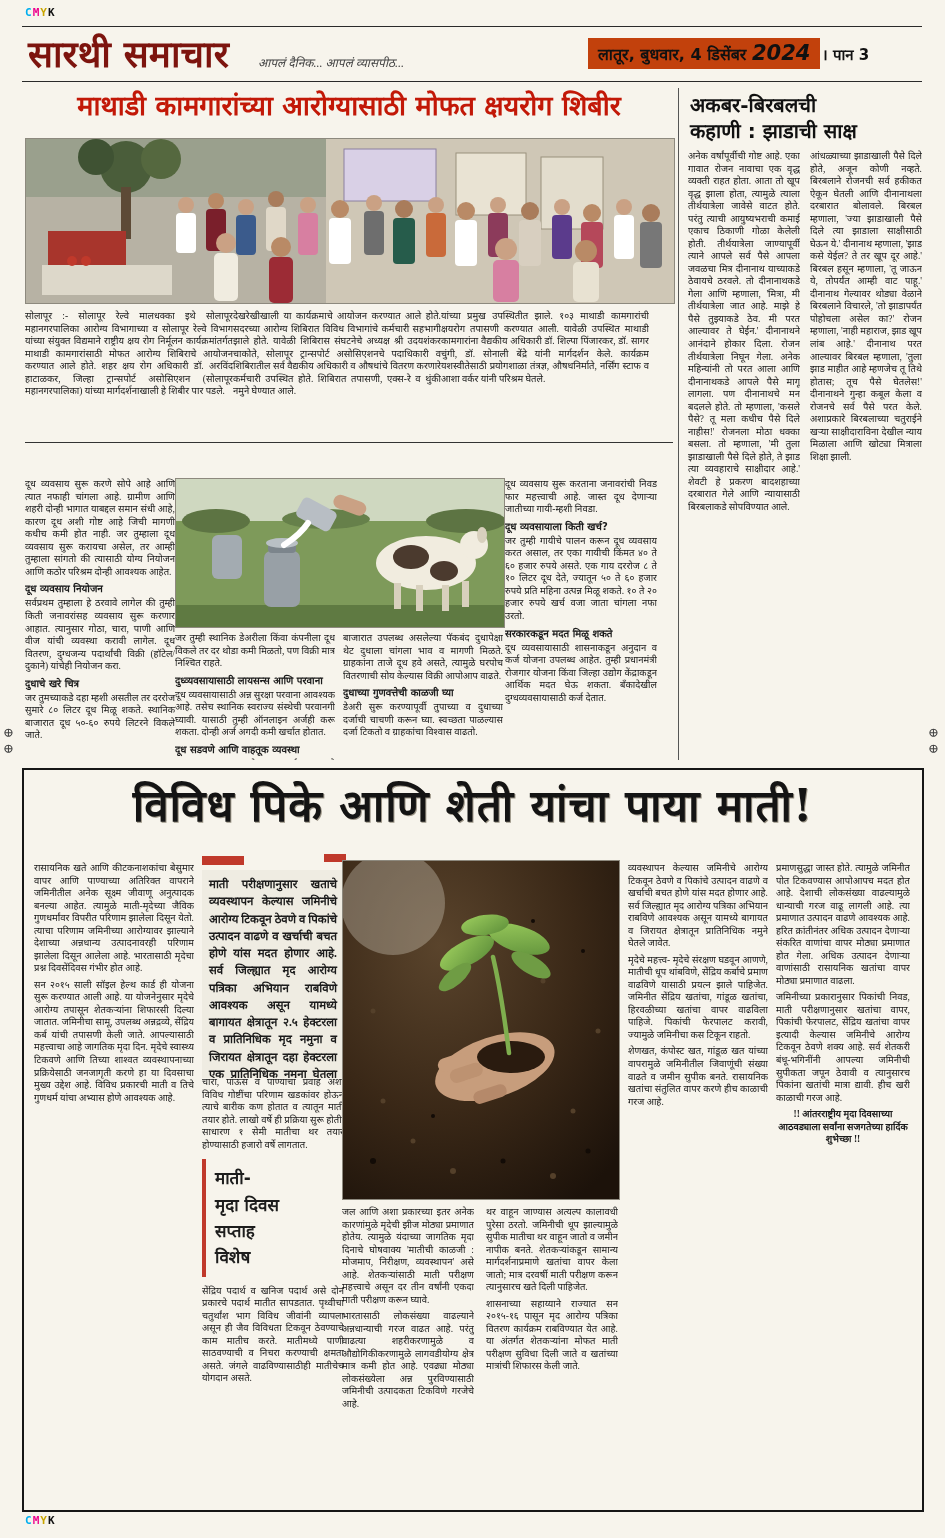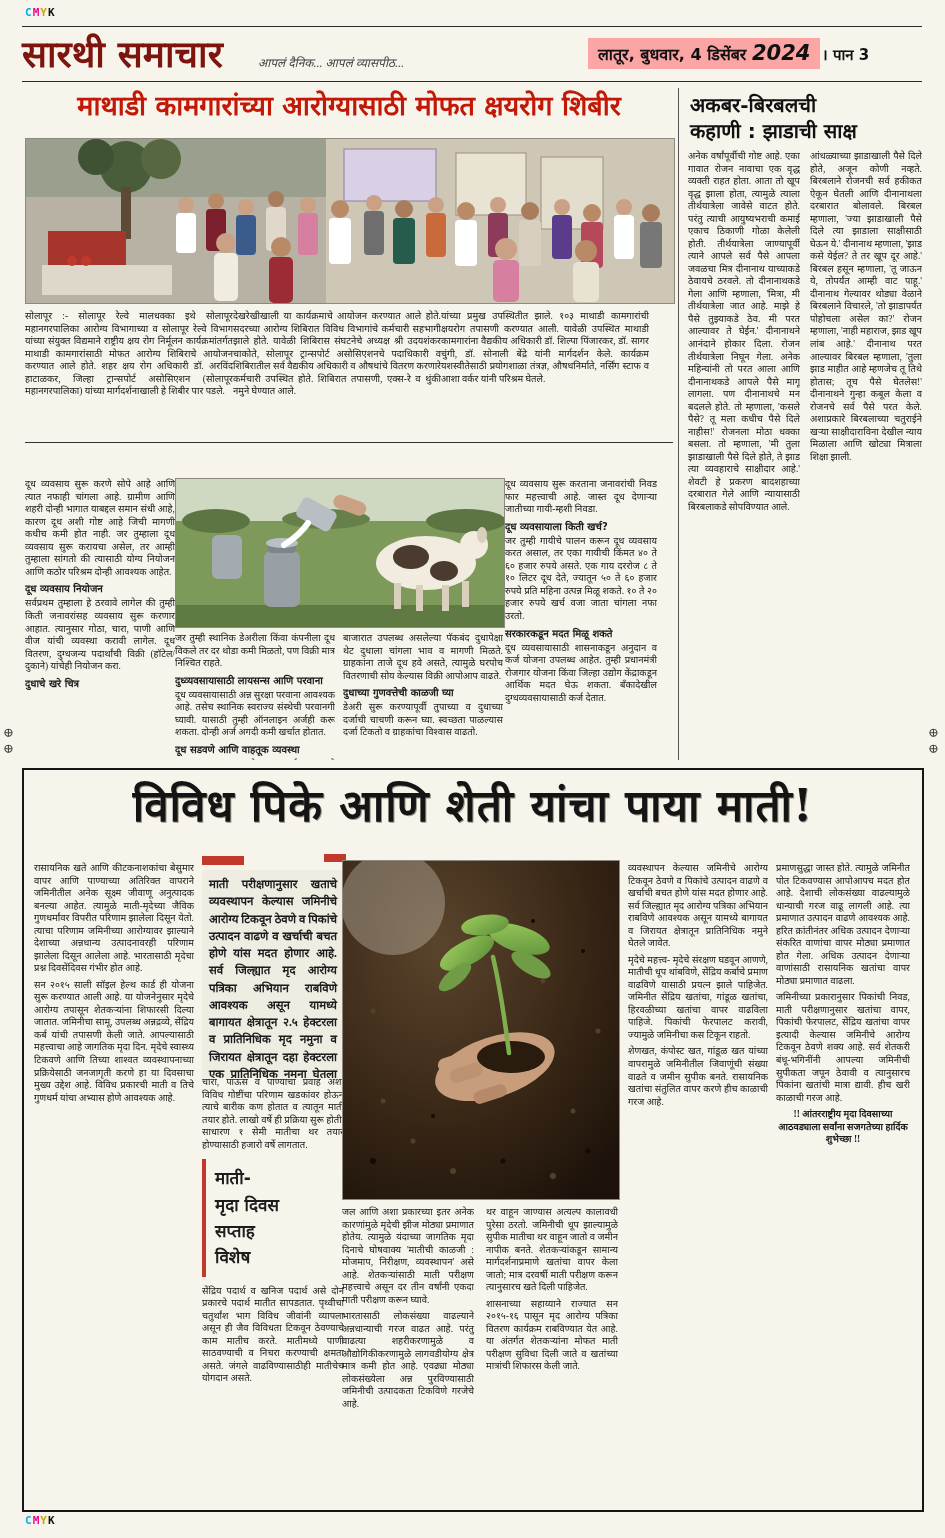--- a/index.html
+++ b/index.html
@@ -5,21 +5,21 @@
   html,body{margin:0;padding:0;background:#d8d5cd;}
   .page{position:relative;width:945px;height:1538px;margin:0 auto;background:#f7f4ec;
         font-family:"Liberation Serif","DejaVu Serif",serif;color:#1b1b1b;overflow:hidden;}
   .abs{position:absolute;}
   .rule{position:absolute;border-top:1.5px solid #2a2a2a;}
   .vrule{position:absolute;border-left:1px solid #555;}
   .cmyk{font:700 11px "DejaVu Sans Mono",monospace;letter-spacing:1px;}
   .cmyk .c{color:#00aeef}.cmyk .m{color:#ec008c}.cmyk .y{color:#c9a500}.cmyk .k{color:#111}
   .mast-title{font:800 37px/1 "DejaVu Sans",sans-serif;color:#7d140e;}
   .mast-tag{font:italic 12px/1.2 "Liberation Serif",serif;color:#444;}
-  .dateband{background:#fca5a5;padding:3px 10px;font:700 16px/1.2 "DejaVu Sans",sans-serif;color:#111;}
+  .dateband{background:#c2410c;padding:3px 10px;font:700 16px/1.2 "DejaVu Sans",sans-serif;color:#111;}
   .dateband .yr{font-size:21px;font-style:italic;}
   .pageno{font:700 15px "DejaVu Sans",sans-serif;color:#111;}
   .tb-head{font:800 27px/1.35 "DejaVu Sans",sans-serif;color:#c21807;}
   .photo-frame{border:1px solid #8d897e;background:#bdb8ab;overflow:hidden;}
   .body-text{font-size:9.5px;line-height:1.32;text-align:justify;overflow:hidden;}
   .body-text p{margin:0 0 4px 0;}
   .subhead{font-weight:bold;text-align:left;font-size:10px;margin:4px 0 2px 0;font-family:"DejaVu Sans",sans-serif;}
   .story-title{font:800 20px/1.3 "DejaVu Sans",sans-serif;color:#111;}
   .milk-head{font:800 17px/1.3 "DejaVu Sans",sans-serif;color:#2e6e60;white-space:nowrap;overflow:hidden;}
   .soil-box{position:absolute;left:22px;top:768px;width:898px;height:740px;border:2px solid #161616;background:#f7f4ec;}
@@ -39,21 +39,21 @@
 
 <div class="page">
 
   <div class="abs cmyk" style="left:25px;top:6px;">
     <span class="c">C</span><span class="m">M</span><span class="y">Y</span><span class="k">K</span>
   </div>
 
   <div class="rule" style="left:22px;right:22px;top:26px;width:900px;"></div>
   <div class="rule" style="left:22px;top:81px;width:900px;"></div>
 
-  <div class="abs mast-title" style="left:22px;top:36px;">सारथी समाचार</div>
+  <div class="abs mast-title" style="left:28px;top:36px;">सारथी समाचार</div>
   <div class="abs mast-tag" style="left:258px;top:56px;">आपलं दैनिक... आपलं व्यासपीठ...</div>
   <div class="abs dateband" style="left:588px;top:38px;">
     <span>लातूर, बुधवार, 4 डिसेंबर</span>
     <span class="yr">2024</span>
   </div>
   <div class="abs pageno" style="left:822px;top:44px;">। पान 3</div>
 
   <div class="abs tb-head" style="left:25px;top:88px;width:648px;height:44px;overflow:hidden;text-align:center;">माथाडी कामगारांच्या आरोग्यासाठी मोफत क्षयरोग शिबीर</div>
 
   <div class="abs photo-frame" style="left:25px;top:138px;width:648px;height:164px;">
@@ -163,20 +163,21 @@
 
   <div class="rule" style="left:25px;top:442px;width:648px;border-top:1px solid #333;"></div>
 
 
   <div class="abs" style="left:25px;top:478px;width:648px;height:282px;display:flex;">
     <div class="body-text" style="width:150px;height:282px;">
       <p>दूध व्यवसाय सुरू करणे सोपे आहे आणि त्यात नफाही चांगला आहे. ग्रामीण आणि शहरी दोन्ही भागात याबद्दल समान संधी आहे, कारण दूध अशी गोष्ट आहे जिची मागणी कधीच कमी होत नाही. जर तुम्हाला दूध व्यवसाय सुरू करायचा असेल, तर आम्ही तुम्हाला सांगतो की त्यासाठी योग्य नियोजन आणि कठोर परिश्रम दोन्ही आवश्यक आहेत.</p>
       <div class="subhead">दूध व्यवसाय नियोजन</div>
       <p>सर्वप्रथम तुम्हाला हे ठरवावे लागेल की तुम्ही किती जनावरांसह व्यवसाय सुरू करणार आहात. त्यानुसार गोठा, चारा, पाणी आणि वीज यांची व्यवस्था करावी लागेल. दूध वितरण, दुग्धजन्य पदार्थांची विक्री (हॉटेल/दुकाने) यांचेही नियोजन करा.</p>
       <div class="subhead">दुधाचे खरे चित्र</div>
+      <p>जर तुमच्याकडे दहा म्हशी असतील तर दररोज सुमारे ८० लिटर दूध मिळू शकते. स्थानिक बाजारात दूध ५०-६० रुपये लिटरने विकले जाते.</p>
     </div>
     <div style="width:330px;height:282px;">
       <div class="photo-frame" style="width:328px;height:148px;">
         <svg width="328" height="148" viewBox="0 0 328 148">
           <rect width="328" height="148" fill="#7e9a5a"></rect>
           <rect width="328" height="42" fill="#cfd8c0"></rect>
           <ellipse cx="40" cy="42" rx="34" ry="12" fill="#5d7443"></ellipse>
           <ellipse cx="150" cy="40" rx="44" ry="10" fill="#66804a"></ellipse>
           <ellipse cx="290" cy="42" rx="40" ry="12" fill="#5d7443"></ellipse>
           <rect y="126" width="328" height="22" fill="#5f7a42"></rect>

